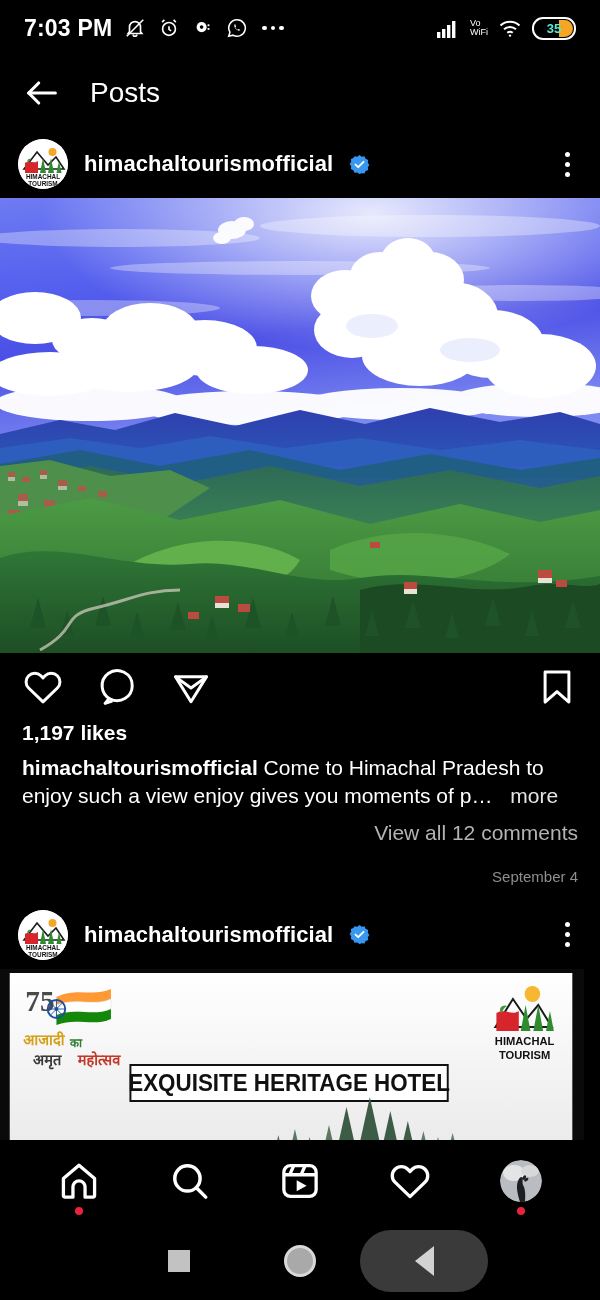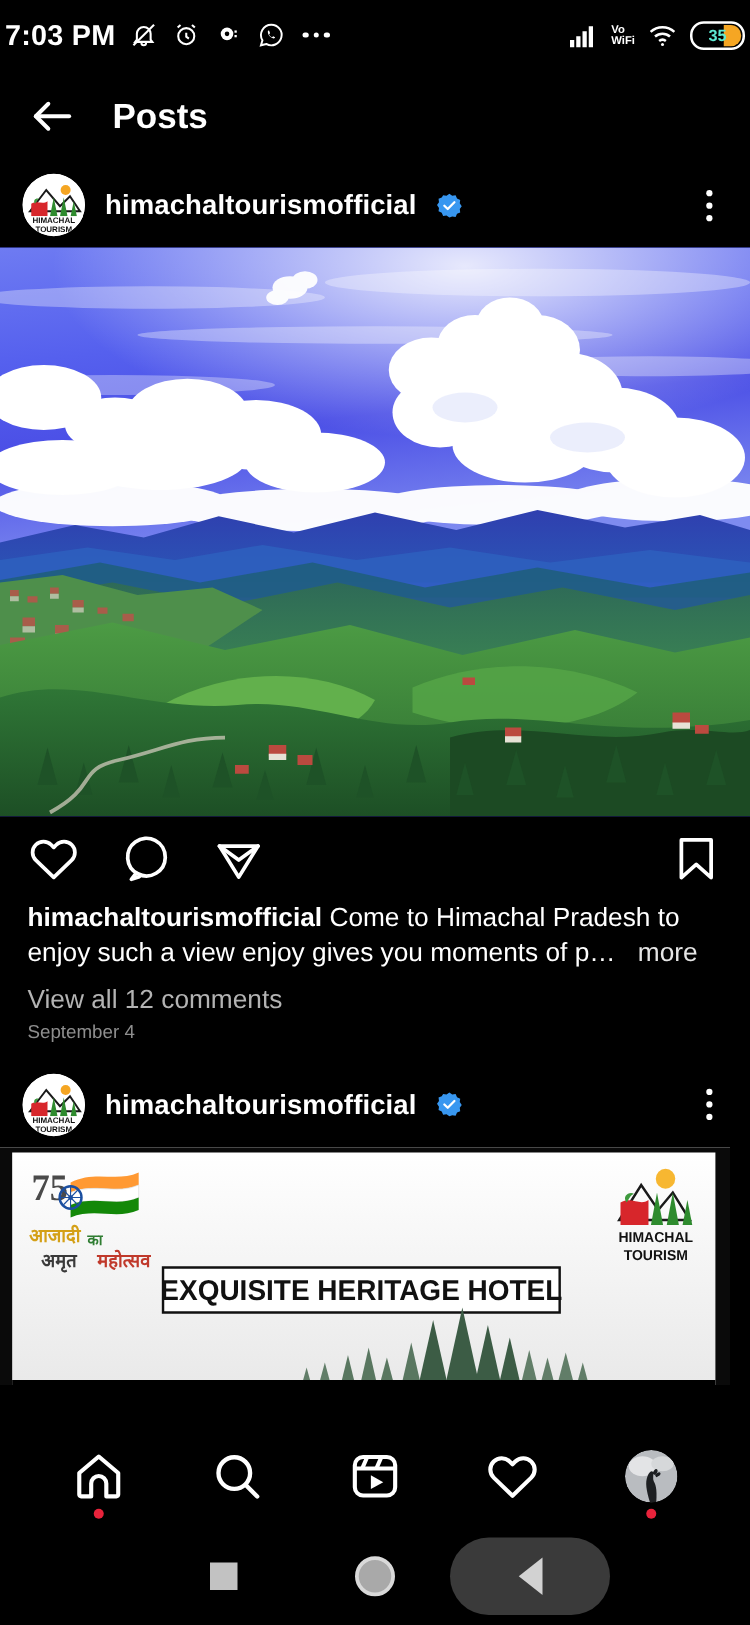--- a/index.html
+++ b/index.html
@@ -7,43 +7,43 @@
     width:600px; height:1300px;
     background:#000;
     font-family:"Liberation Sans", sans-serif;
     overflow:hidden;
   }
   .screen { position:relative; width:600px; height:1300px; background:#000; }
 
   
   .statusbar {
     height:56px; display:flex; align-items:center;
-    padding:0 4px; color:#fff;
+    padding:0 24px; color:#fff;
   }
   .sb-left { display:flex; align-items:center; gap:12px; flex:1; }
   .sb-time { font-size:23px; font-weight:700; letter-spacing:.2px; }
   .sb-right { display:flex; align-items:center; gap:10px; }
   .ic { display:inline-flex; align-items:center; justify-content:center; }
   .dots3 { display:inline-flex; gap:4px; align-items:center; margin-left:2px; }
   .dots3 i { width:4.5px; height:4.5px; border-radius:50%; background:#fff; display:block; }
-  .vowifi { font-size:9px; line-height:9px; font-weight:700; text-align:left; }
+  .vowifi { font-size:9px; line-height:9px; font-weight:400; text-align:left; }
   .battery {
     width:44px; height:23px; border:2px solid #fff; border-radius:11px;
     position:relative; display:flex; align-items:center; justify-content:center;
   }
   .battery .fill {
     position:absolute; right:1px; top:1px; bottom:1px; width:14px;
     background:#F5A623; border-radius:0 9px 9px 0;
   }
   .battery .lvl { position:relative; font-size:13px; font-weight:700; color:#5eead4; z-index:2; }
 
   
   .navheader { height:74px; display:flex; align-items:center; padding:0 22px; gap:28px; }
   .back-arrow { width:40px; height:40px; cursor:pointer; }
-  .page-title { color:#fff; font-size:28px; font-weight:700; }
+  .page-title { color:#fff; font-size:28px; font-weight:400; }
 
   
   .post-head { height:68px; display:flex; align-items:center; padding:0 18px; gap:16px; }
   .avatar {
     width:50px; height:50px; border-radius:50%; overflow:hidden;
     background:#fff; position:relative; flex:none;
   }
   .avatar svg { display:block; width:100%; height:100%; }
   .uname { color:#fff; font-size:22px; font-weight:600; letter-spacing:.1px; }
   .verified { width:21px; height:21px; flex:none; }
@@ -61,25 +61,25 @@
   .act { width:42px; height:42px; cursor:pointer; }
   .act svg { display:block; width:100%; height:100%; }
   .act-spacer { flex:1; }
 
   
   .meta { padding:0 22px; color:#fff; }
   .likes { font-size:21px; font-weight:700; margin-bottom:9px; }
   .caption { font-size:21px; line-height:1.35; color:#fff; }
   .caption .author { font-weight:700; }
   .caption .more { color:#e5e5e5;margin-left:12px; }
-  .viewcomments { font-size:21px; color:#b3b3b3; margin-top:10px; }
-  .date { font-size:15px; color:#8e8e8e; margin-top:5px; }
-
-  
-  .photo2 { width:584px; height:190px; position:relative; overflow:hidden; background:#a3a3a3; }
+  .viewcomments { font-size:21px; color:#b3b3b3; margin-top:10px;text-align:right; }
+  .date { font-size:15px; color:#8e8e8e; margin-top:23px;text-align:right; }
+
+  
+  .photo2 { width:584px; height:190px; position:relative; overflow:hidden; background:#d946ef; }
   .photo2 svg { position:absolute; inset:0; width:100%; height:100%; }
 
   
   .bottomnav {
     position:absolute; left:0; right:0; bottom:78px; height:82px;
     background:#000; display:flex; align-items:center; justify-content:space-around;
     padding:0 24px;
   }
   .navbtn { position:relative; width:52px; height:52px; display:flex;
             align-items:center; justify-content:center; cursor:pointer; }
@@ -397,20 +397,21 @@
     </span>
     <span class="act-spacer"></span>
     <span class="act">
       <svg viewBox="0 0 24 24" fill="none" stroke="#fff" stroke-width="1.7" stroke-linecap="round" stroke-linejoin="round">
         <polygon points="5.2,3.4 18.8,3.4 18.8,20.6 12,14.6 5.2,20.6"></polygon>
       </svg>
     </span>
   </div>
 
   <div class="meta">
+    <div class="likes">1,197 likes</div>
     <div class="caption">
       <span class="author">himachaltourismofficial</span><span> Come to Himachal Pradesh to enjoy such a view enjoy gives you moments of p…</span><span class="more"> more</span>
     </div>
     <div class="viewcomments">View all 12 comments</div>
     <div class="date">September 4</div>
   </div>
 
   <div class="post-head" style="margin-top:16px;">
     <span class="avatar">
       <svg viewBox="0 0 50 50">

